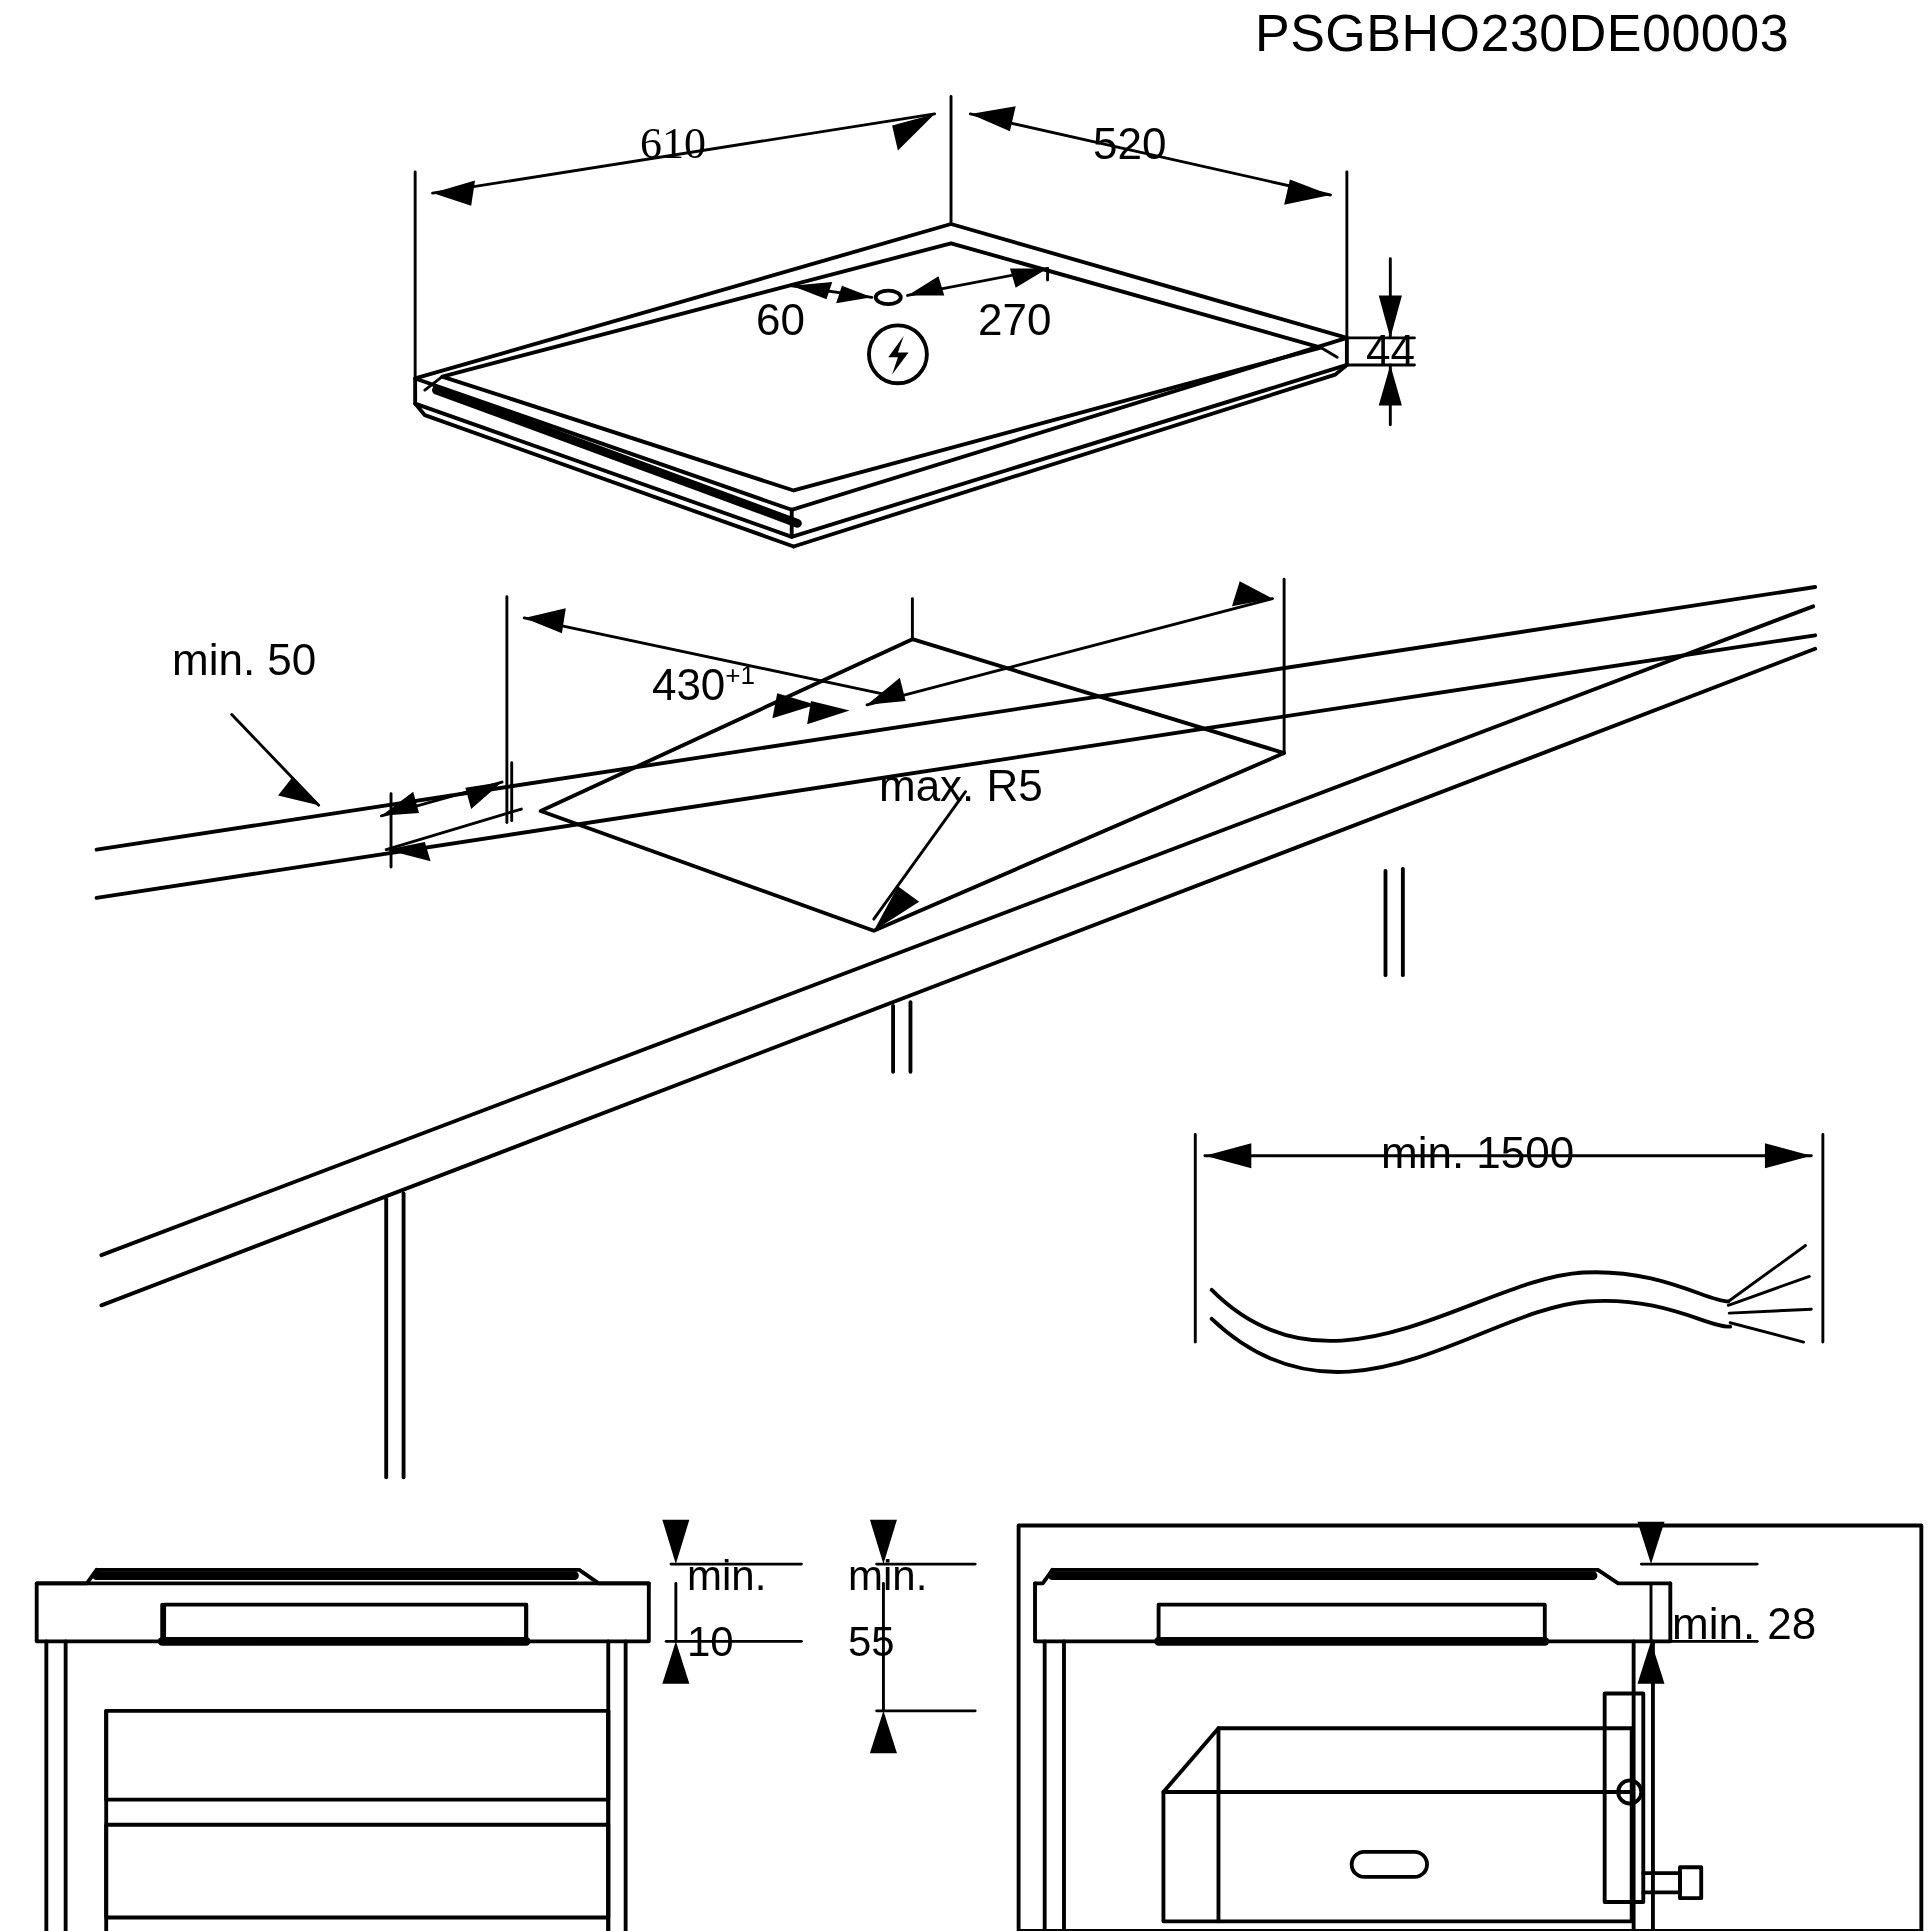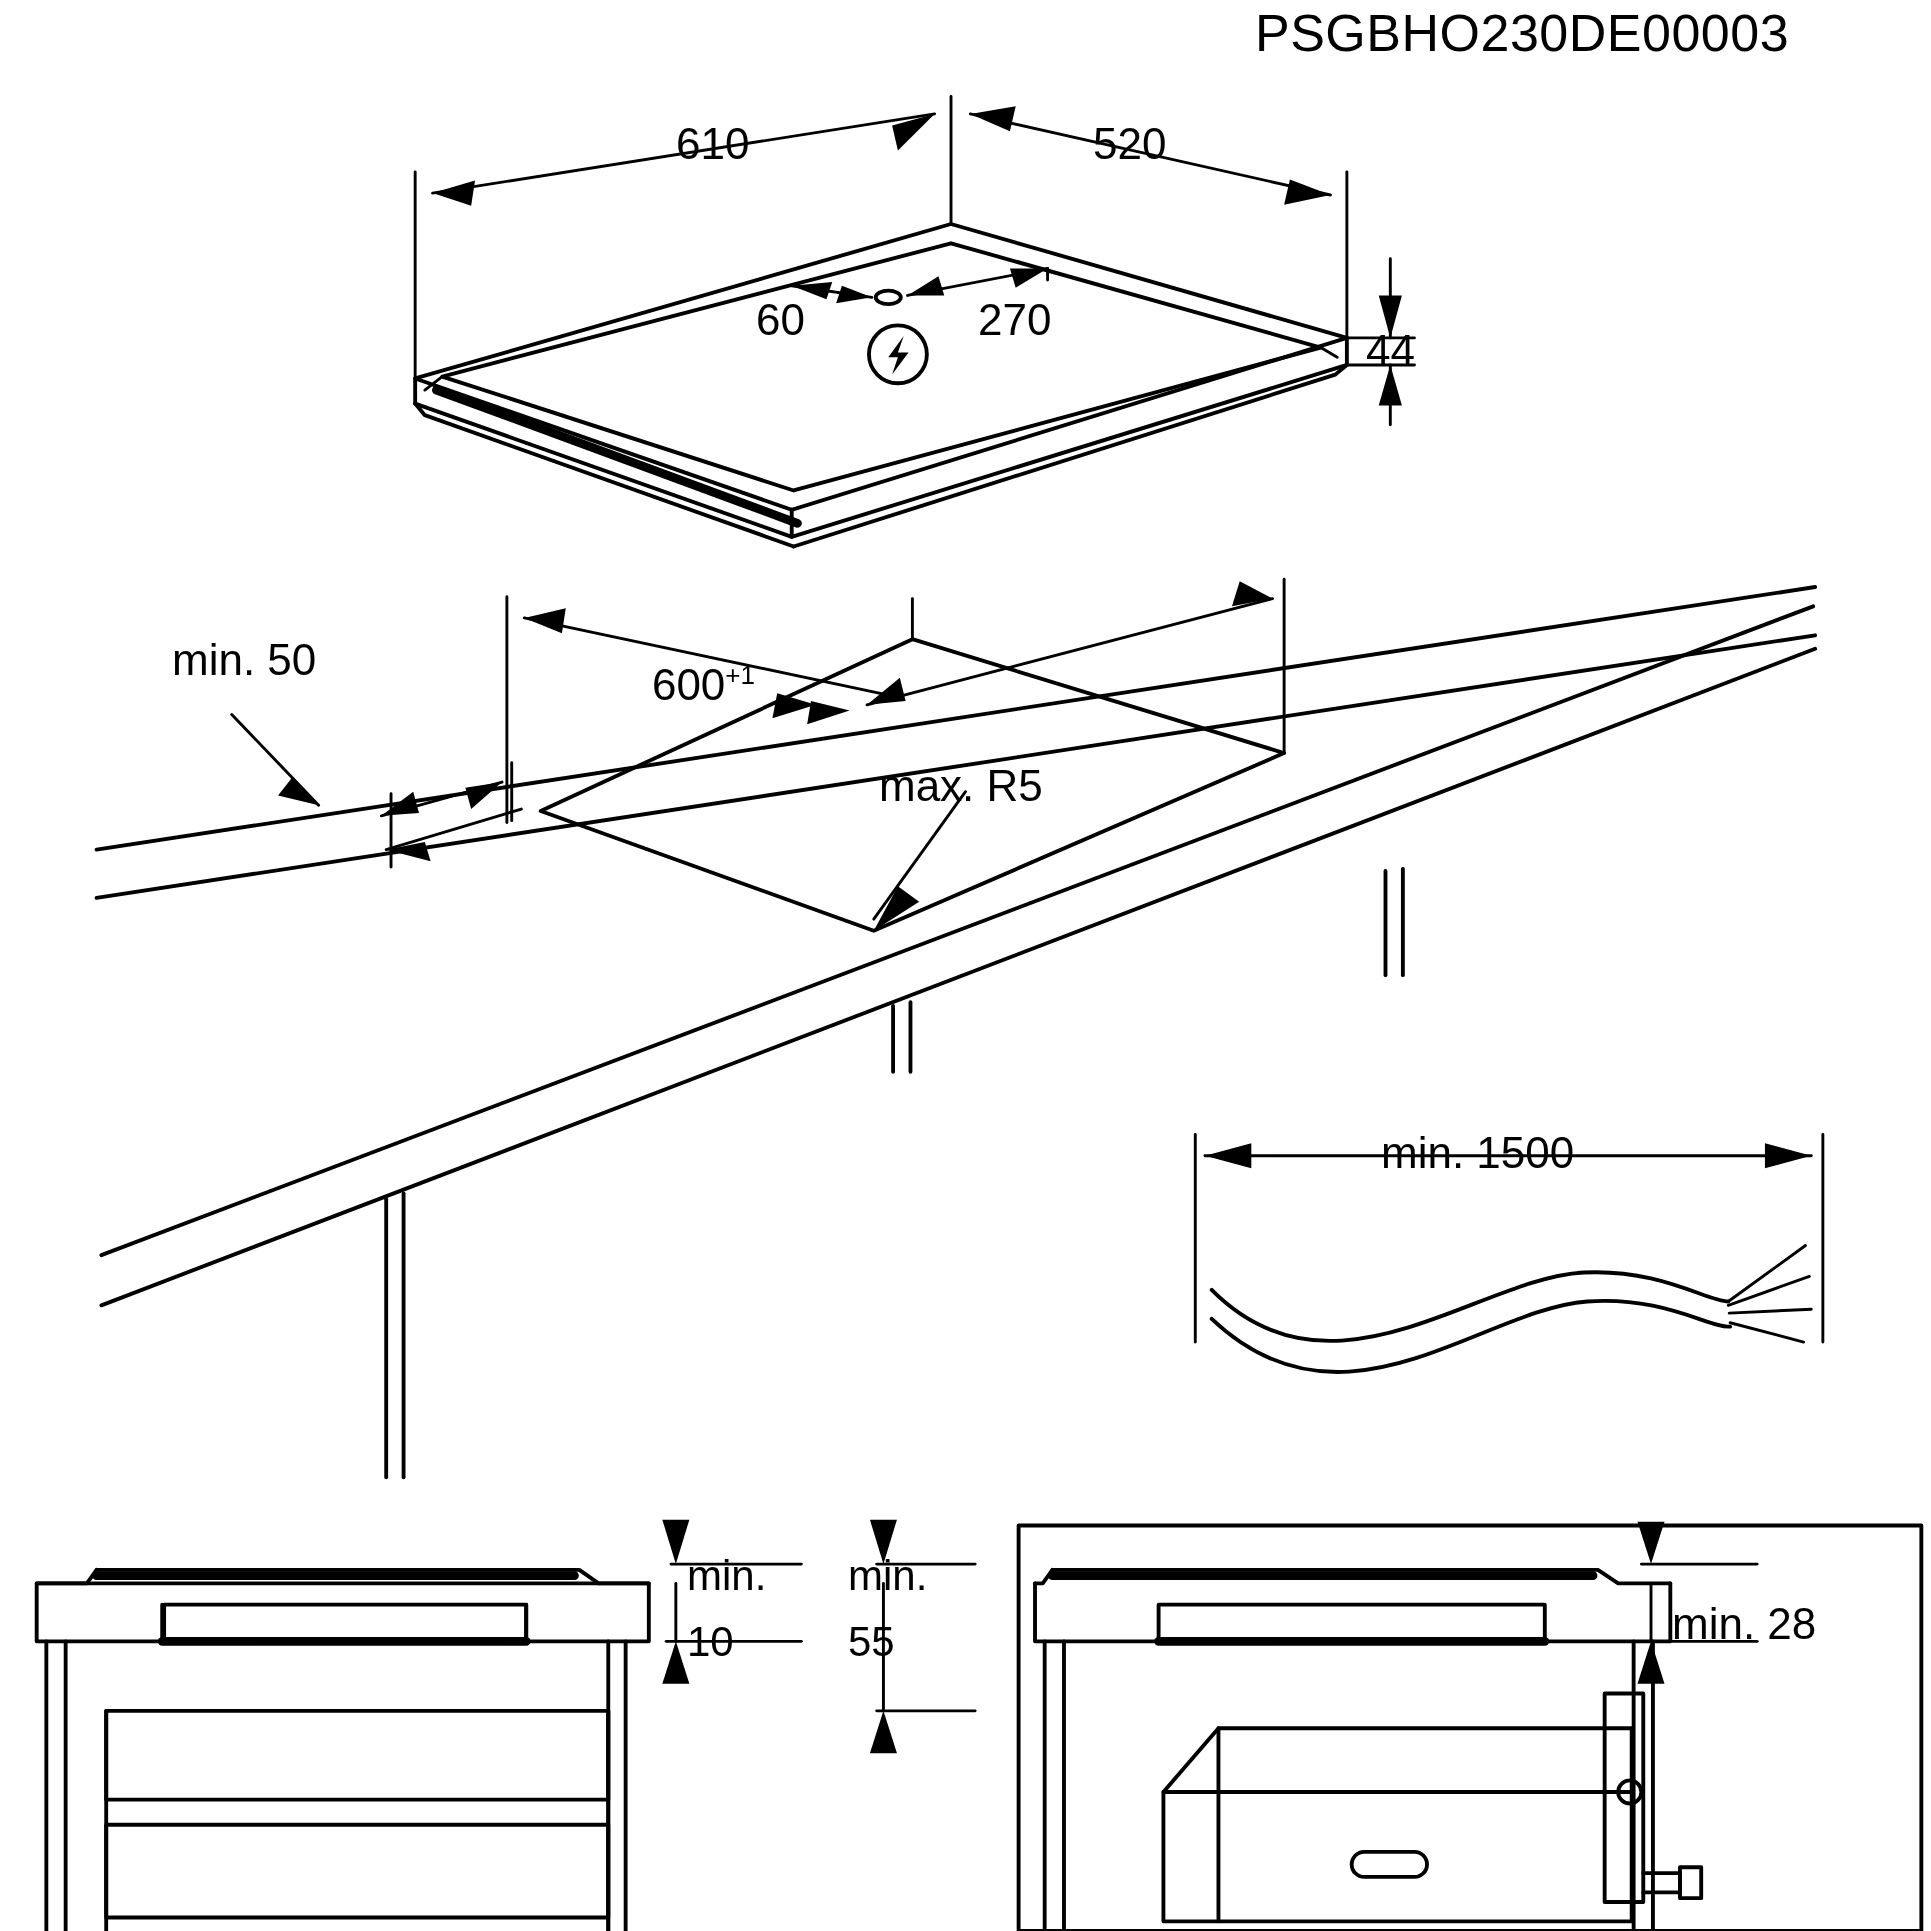--- a/index.html
+++ b/index.html
@@ -256,32 +256,32 @@
       <path class="fillblack" d="M 1710 1620 L 1696 1576 L 1724 1576 Z"></path>
       <line class="stroke-thin" x1="1700" y1="1700" x2="1820" y2="1700"></line>
       <path class="fillblack" d="M 1710 1700 L 1696 1744 L 1724 1744 Z"></path>
       <line class="stroke-thin" x1="1710" y1="1640" x2="1710" y2="1700"></line>
     </g>
 
   </svg>
 
   <div class="lbl doccode" style="left:1255px; top:5.8px;">PSGBHO230DE00003</div>
 
-  <div class="lbl dim" style="left:676px; top:121px;">610</div>
+  <div class="lbl dim" style="left:640px; top:121px;font-family:Liberation Serif, serif;">610</div>
 
   <div class="lbl dim" style="left:1093px; top:121px;">520</div>
 
   <div class="lbl dim" style="left:1366px; top:328px;">44</div>
 
   <div class="lbl dim" style="left:756px; top:297px;">60</div>
 
   <div class="lbl dim" style="left:966px; top:297px;margin-left:12px;">270</div>
 
   <div class="lbl dim" style="left:603px; top:616px;">
-    <span>600</span><span class="sup">+1</span>
+    <span>430</span><span class="sup">+1</span>
   </div>
 
 
   <div class="lbl dim" style="left:879px; top:763px;">max. R5</div>
 
   <div class="lbl dim" style="left:172px; top:637px;">min. 50</div>
 
   <div class="lbl dim" style="left:1381px; top:1130px;">min. 1500</div>
 
   <div class="lbl dim-small" style="left:687px; top:1554px;">min.</div>

